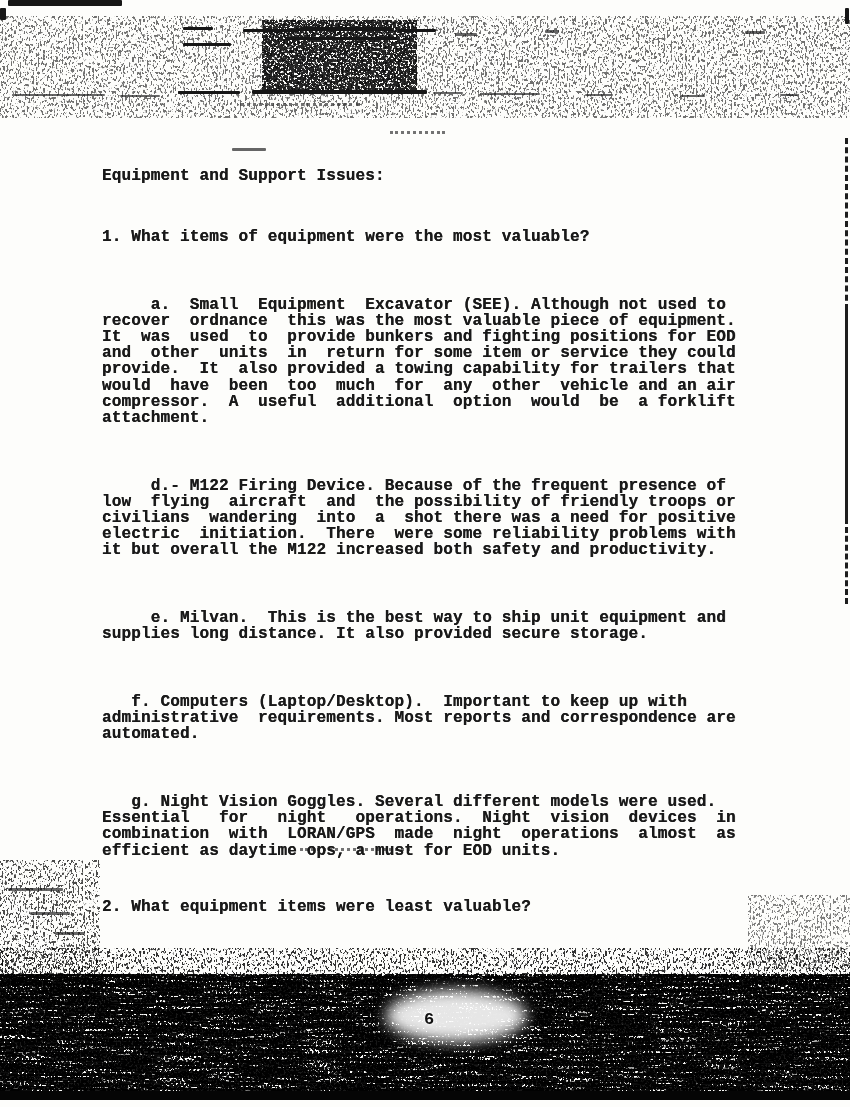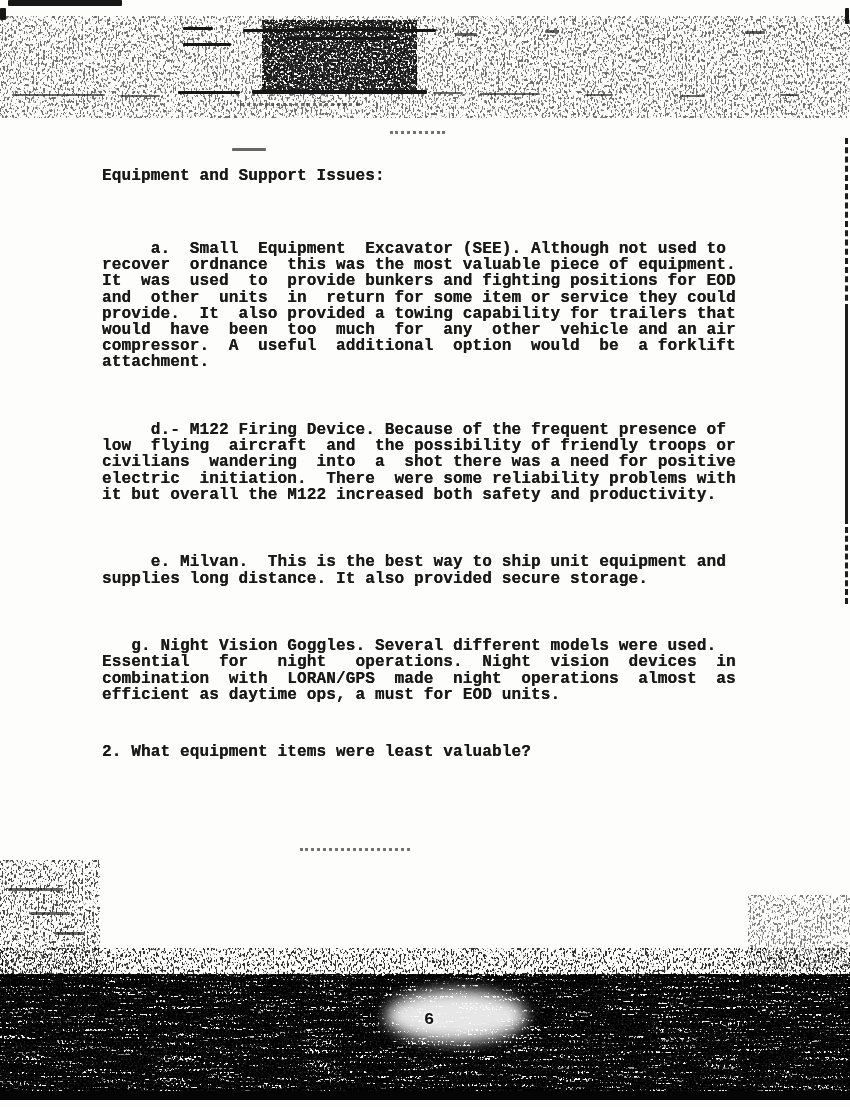--- a/index.html
+++ b/index.html
@@ -9,21 +9,21 @@
     font-family:"Liberation Mono","DejaVu Sans Mono",monospace;
   }
   
   .doc {
     position:absolute; left:102px; top:136px; z-index:5;
     color:#191919; font-size:16px; line-height:16.2px; font-weight:700;
     letter-spacing:0.15px; white-space:pre;
     text-shadow:0 0 0.6px rgba(20,20,20,.75), 0.3px 0.3px 0.5px rgba(0,0,0,.35);
   }
   .blk { margin:0 0 19px 0; white-space:pre; }
-  .blk.mb10 { margin-bottom:24px; }
+  .blk.mb10 { margin-bottom:12px; }
   .blk.mb8  { margin-bottom:8px; }
   .blk.mb26 { margin-bottom:26px; }
   
   .art { position:absolute; z-index:2; pointer-events:none; }
   .ink { background:#161616; border-radius:1px; }
   .ink.soft { opacity:.65; }
   .dots { border-top:3px dotted #3a3a3a; opacity:.7; }
   .noise-svg { position:absolute; z-index:1; pointer-events:none; }
   .bottomband { position:absolute; left:0; top:948px; width:850px; height:159px; z-index:6; }
   .streaks {
@@ -109,35 +109,39 @@
   <div class="art ink soft" style="left:8px;top:888px;width:55px;height:3px"></div>
   <div class="art ink soft" style="left:30px;top:912px;width:40px;height:3px"></div>
   <div class="art ink soft" style="left:55px;top:932px;width:30px;height:3px"></div>
   <svg class="noise-svg" style="left:748px;top:895px;opacity:.5" width="102" height="75">
     <rect width="102" height="75" filter="url(#f-sparse)"></rect>
   </svg>
   <div class="art dots" style="left:300px;top:848px;width:110px;height:0"></div>
 
   <div class="doc">
     <div class="blk mb10">Equipment and Support Issues:</div>
+    <div class="blk">1. What items of equipment were the most valuable?</div>
     <div class="blk">     a.  Small  Equipment  Excavator (SEE). Although not used to
 recover  ordnance  this was the most valuable piece of equipment.
 It  was  used  to  provide bunkers and fighting positions for EOD
 and  other  units  in  return for some item or service they could
 provide.  It  also provided a towing capability for trailers that
 would  have  been  too  much  for  any  other  vehicle and an air
 compressor.  A  useful  additional  option  would  be  a forklift
 attachment.</div>
     <div class="blk">     d.- M122 Firing Device. Because of the frequent presence of
 low  flying  aircraft  and  the possibility of friendly troops or
 civilians  wandering  into  a  shot there was a need for positive
 electric  initiation.  There  were some reliability problems with
 it but overall the M122 increased both safety and productivity.</div>
     <div class="blk">     e. Milvan.  This is the best way to ship unit equipment and
 supplies long distance. It also provided secure storage.</div>
+    <div class="blk">   f. Computers (Laptop/Desktop).  Important to keep up with
+administrative  requirements. Most reports and correspondence are
+automated.</div>
     <div class="blk mb8">   g. Night Vision Goggles. Several different models were used.
 Essential   for   night   operations.  Night  vision  devices  in
 combination  with  LORAN/GPS  made  night  operations  almost  as
 efficient as daytime ops, a must for EOD units.</div>
     <div class="blk mb26">2. What equipment items were least valuable?</div>
     
     
   </div>
 
   <div class="bottomband">

